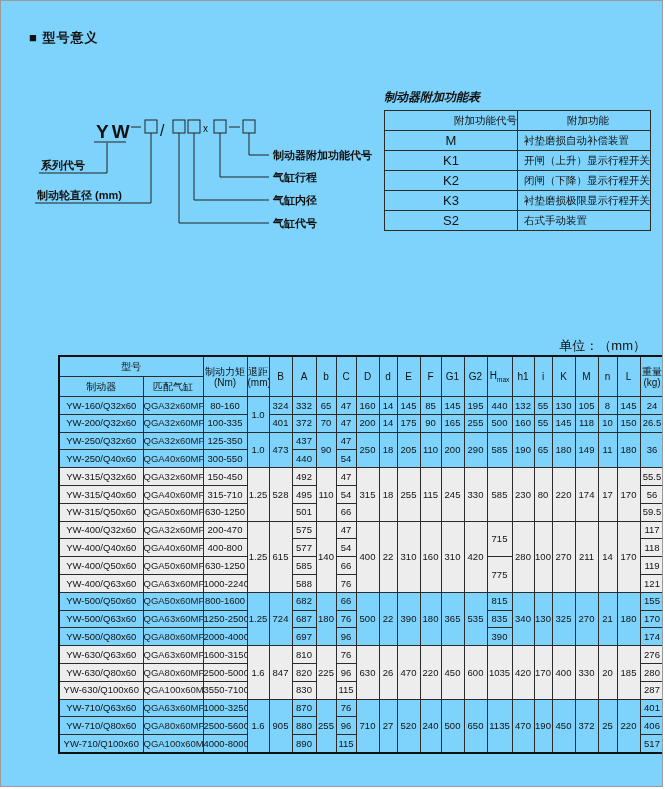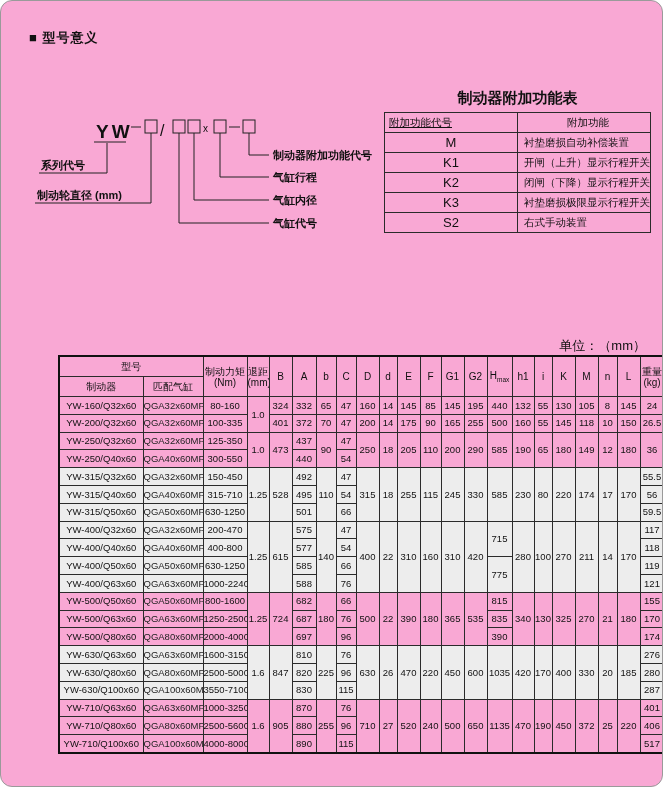--- a/index.html
+++ b/index.html
@@ -1,41 +1,41 @@
 <!DOCTYPE html>
 <html><head>
 <meta charset="utf-8">
 <style>
   html,body{margin:0;padding:0;background:#fff;}
   .page{
-    position:relative;width:663px;height:787px;background:#f9a8d4;
-    border:1px solid #9a9a9a;border-radius:12px;box-sizing:border-box;
+    position:relative;width:663px;height:787px;background:#7dd3fc;
+    border:1px solid #9a9a9a;border-radius:0;box-sizing:border-box;
     font-family:"Liberation Sans",sans-serif;color:#111;overflow:hidden;
   }
   .sec-title{position:absolute;font-size:13px;font-weight:bold;letter-spacing:1px;}
   #sec1{left:28px;top:28px;}
   #sec2{left:25px;top:324px;}
   .unit-label{position:absolute;top:336px;right:16px;font-size:13px;}
 
   
   #diagram{position:absolute;left:0;top:86px;}
   #diagram text{fill:#111;}
   .code-text{font-size:19px;font-weight:bold;letter-spacing:3px;}
   .sep-text{font-size:16px;}
   .x-text{font-size:10px;}
   .dgl{font-size:11px;font-weight:bold;}
   #diagram line, #diagram rect{stroke:#222;stroke-width:1;fill:none;}
 
   
   .func-wrap{position:absolute;left:383px;top:88px;width:267px;}
-  .func-title{text-align:center;font-size:15px;font-weight:bold;margin-bottom:4px;}
+  .func-title{font-size:12px;font-weight:bold;margin-bottom:4px;font-style:italic;}
   table.func{border-collapse:collapse;width:100%;table-layout:fixed;border:1.5px solid #222;}
   table.func th,table.func td{border:1px solid #2b2b2b;height:19px;padding:0;overflow:hidden;white-space:nowrap;}
   table.func th{font-weight:normal;font-size:10.5px;text-align:center;padding-left:8px;}
-  table.func th:first-child{text-align:left;padding-left:4px;text-decoration:underline;}
+  table.func th:first-child{text-align:right;padding-left:12px;}
   table.func td.code{width:100px;text-align:center;font-size:13px;}
   table.func td.desc{text-align:left;font-size:10.5px;padding-left:6px;}
 
   
   #main-table-wrap{position:absolute;left:25px;top:354px;}
   table.main{border-collapse:collapse;table-layout:fixed;width:637px;border:2px solid #111;margin-left:32px;}
   table.main th,table.main td{
     border:1px solid #2b2b2b;text-align:center;vertical-align:middle;
     padding:0;overflow:hidden;white-space:nowrap;
   }
@@ -254,21 +254,21 @@
             <td rowspan="2" class="c-num">18</td>
             <td rowspan="2" class="c-num">205</td>
             <td rowspan="2" class="c-num">110</td>
             <td rowspan="2" class="c-num">200</td>
             <td rowspan="2" class="c-num">290</td>
             <td rowspan="2" class="c-num">585</td>
             <td rowspan="2" class="c-num">190</td>
             <td rowspan="2" class="c-num">65</td>
             <td rowspan="2" class="c-num">180</td>
             <td rowspan="2" class="c-num">149</td>
-            <td rowspan="2" class="c-num">12</td>
+            <td rowspan="2" class="c-num">11</td>
             <td rowspan="2" class="c-num">180</td>
             <td rowspan="2" class="c-num">36</td>
             <td class="c-port">M10x1</td>
           </tr>
           <tr>
             <td class="c-model">YW-250/Q40x60</td>
             <td class="c-cyl">QGA40x60MP₃JY</td>
             <td class="c-tq">300-550</td>
             <td class="c-num">440</td>
             <td class="c-num">54</td>

